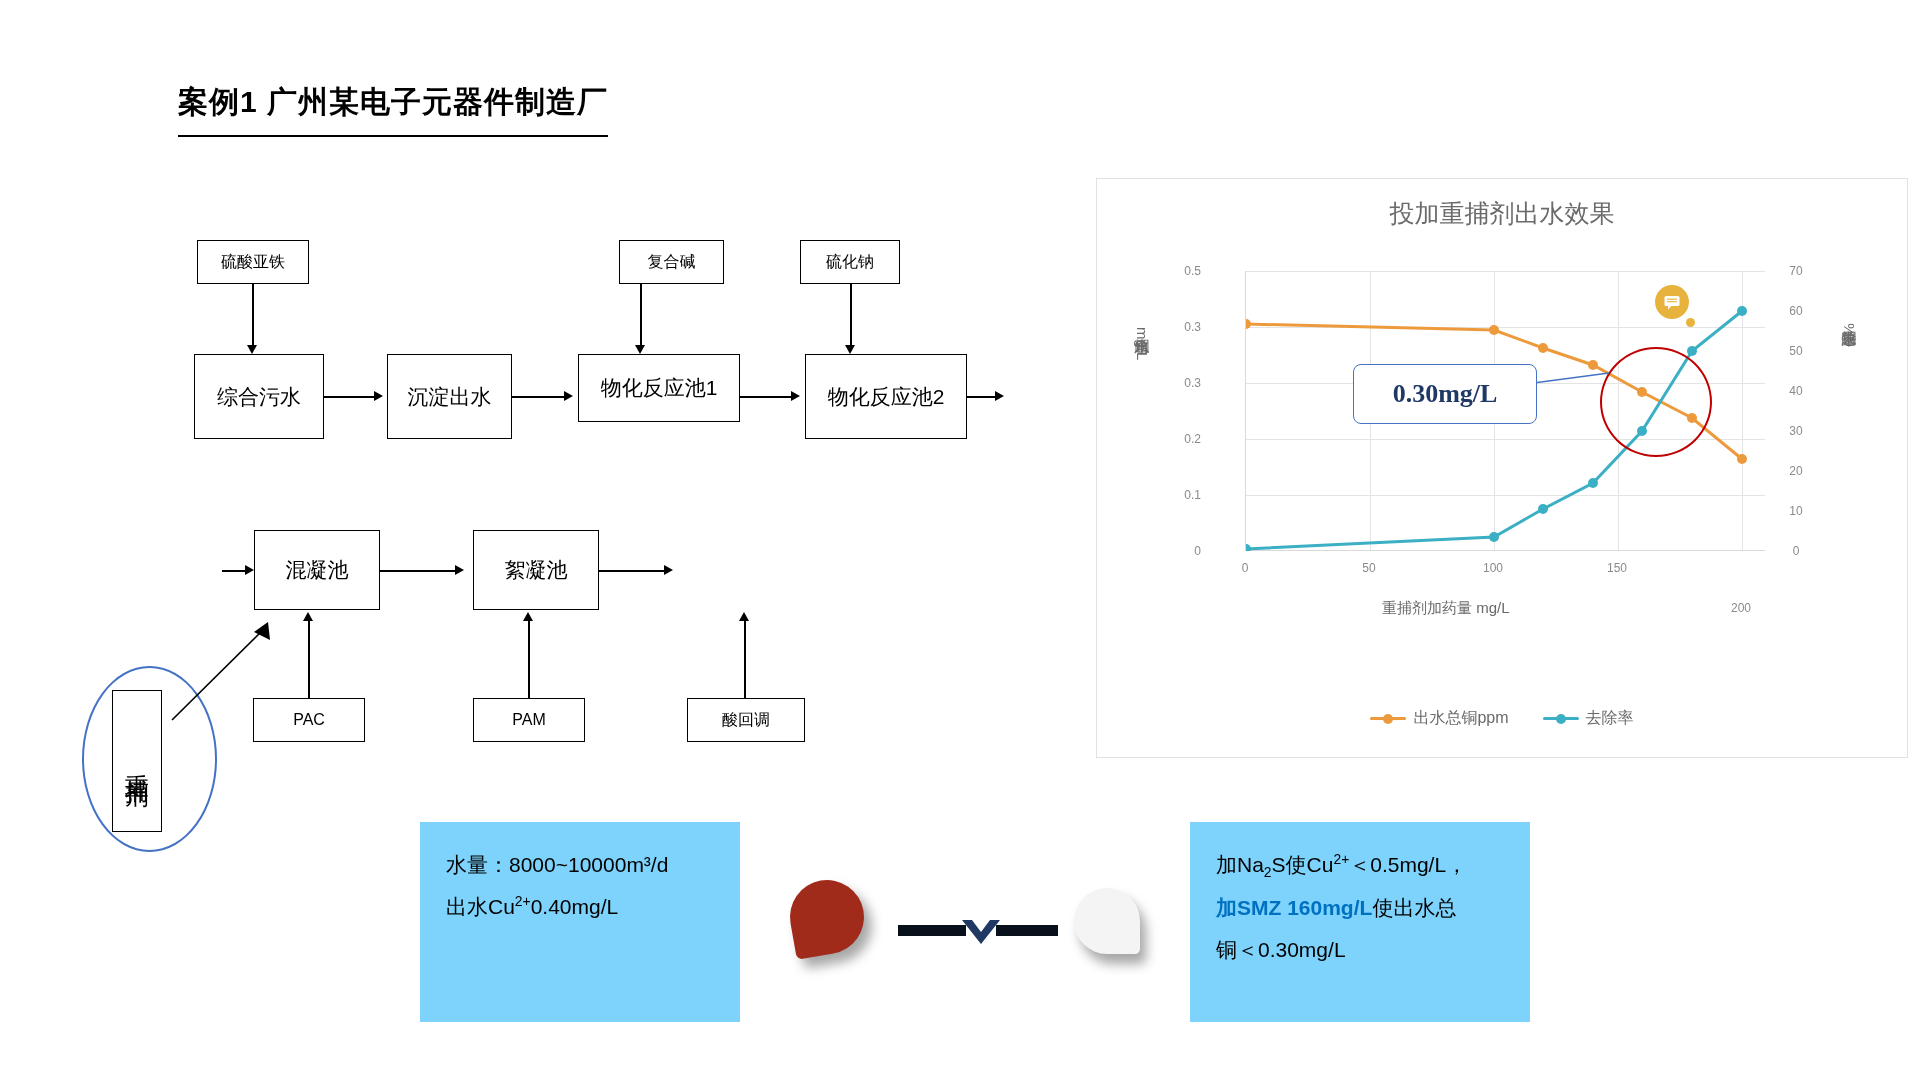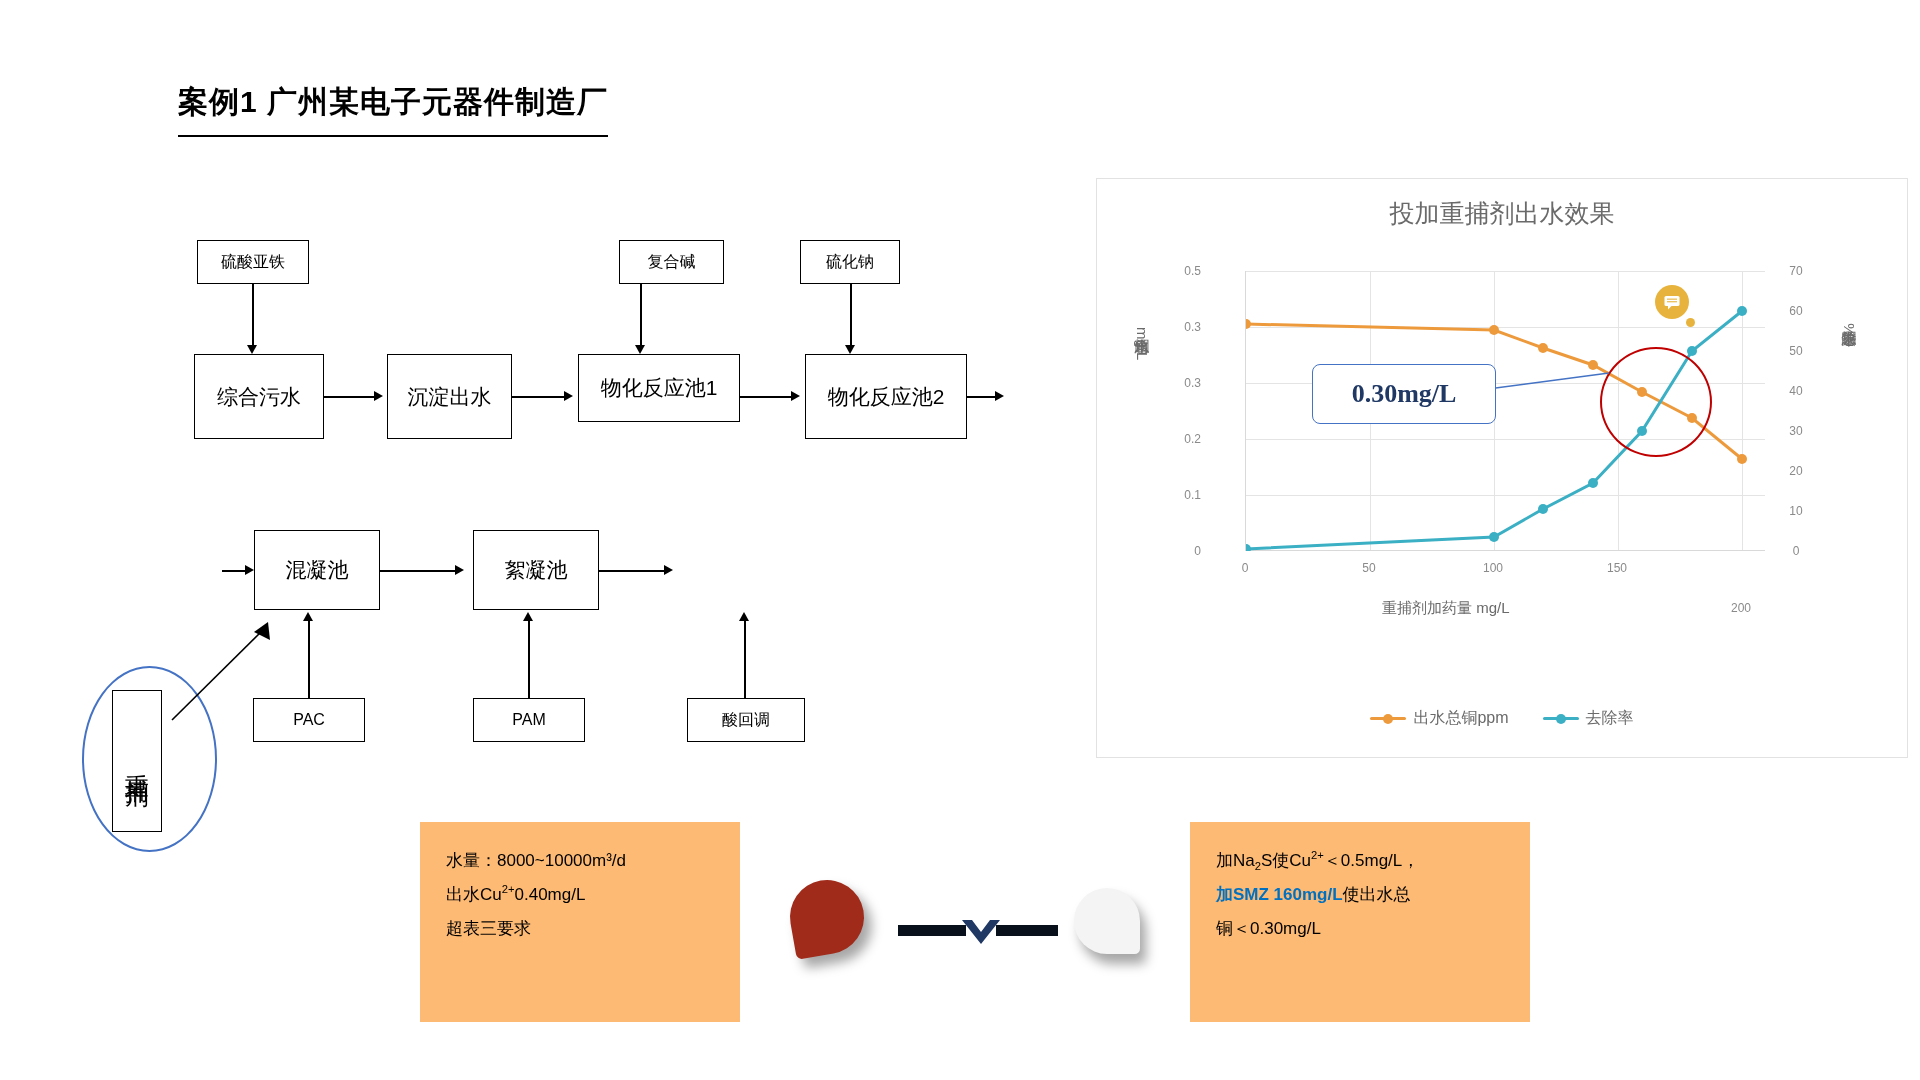--- a/index.html
+++ b/index.html
@@ -171,20 +171,21 @@
     border: 1.5px solid #4472C4;
     border-radius: 8px;
     background: #fff;
     color: #1F3864;
     font-weight: bold;
     font-size: 26px;
     display: flex;
     align-items: center;
     justify-content: center;
     font-family: "Liberation Serif", serif;
+    margin-left: 41px;
   }
   .redcircle {
     position: absolute;
     border: 2.5px solid #C00000;
     border-radius: 50%;
     box-sizing: border-box;
   }
   .badge {
     position: absolute;
     width: 34px; height: 34px;
@@ -199,24 +200,24 @@
   .badge-dot {
     position: absolute;
     width: 9px; height: 9px;
     border-radius: 50%;
     background: #E8B33C;
   }
 
   
   .note {
     position: absolute;
-    background: #fdba74;
+    background: #7dd3fc;
     box-sizing: border-box;
     padding: 22px 26px;
-    font-size: 17px;
+    font-size: 21px;
     color: #000;
     line-height: 2.0;
   }
   .note .hl { color: #0070C0; font-weight: bold; }
   .sup { font-size: 0.66em; vertical-align: super; }
   .sub { font-size: 0.66em; vertical-align: sub; }
 
   
   .deco-red {
     position: absolute;
@@ -404,21 +405,20 @@
         <span>去除率</span>
       </div>
     </div>
   </div>
 
   <div class="note" style="left:420px; top:822px; width:320px; height:200px;">
     <div>水量：8000~10000m³/d</div>
     <div>
       <span>出水Cu</span><span class="sup">2+</span><span>0.40mg/L</span>
     </div>
-    <div>超表三要求</div>
   </div>
 
   <div class="note" style="left:1190px; top:822px; width:340px; height:200px;">
     <div>
       <span>加Na</span><span class="sub">2</span><span>S使Cu</span><span class="sup">2+</span><span>＜0.5mg/L，</span>
     </div>
     <div>
       <span class="hl">加SMZ 160mg/L</span><span>使出水总</span>
     </div>
     <div>铜＜0.30mg/L</div>

